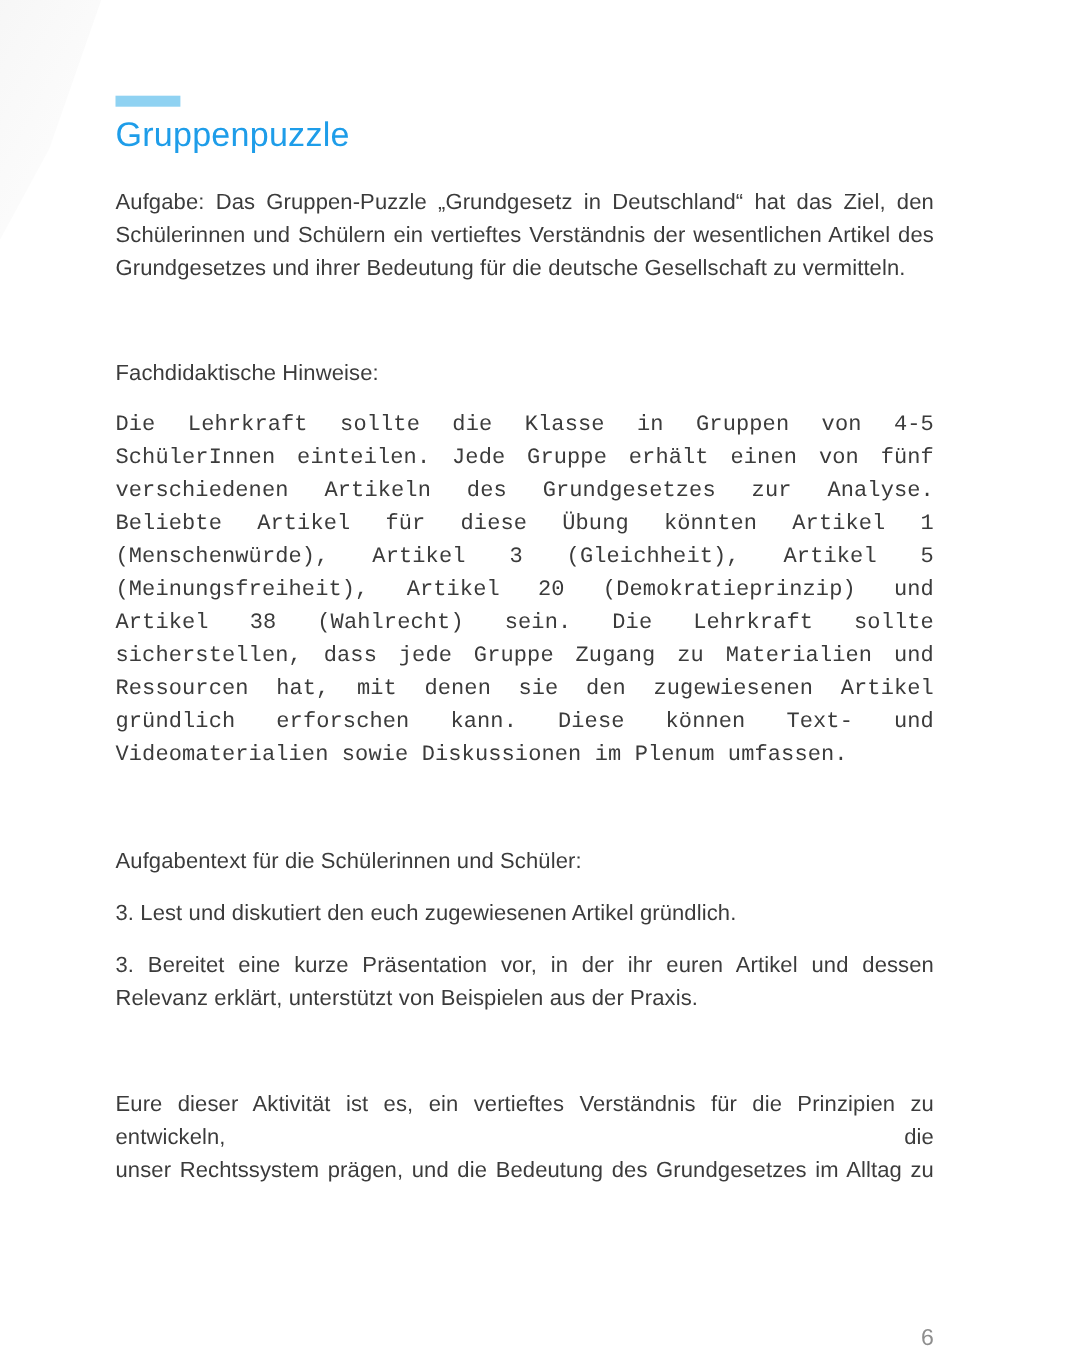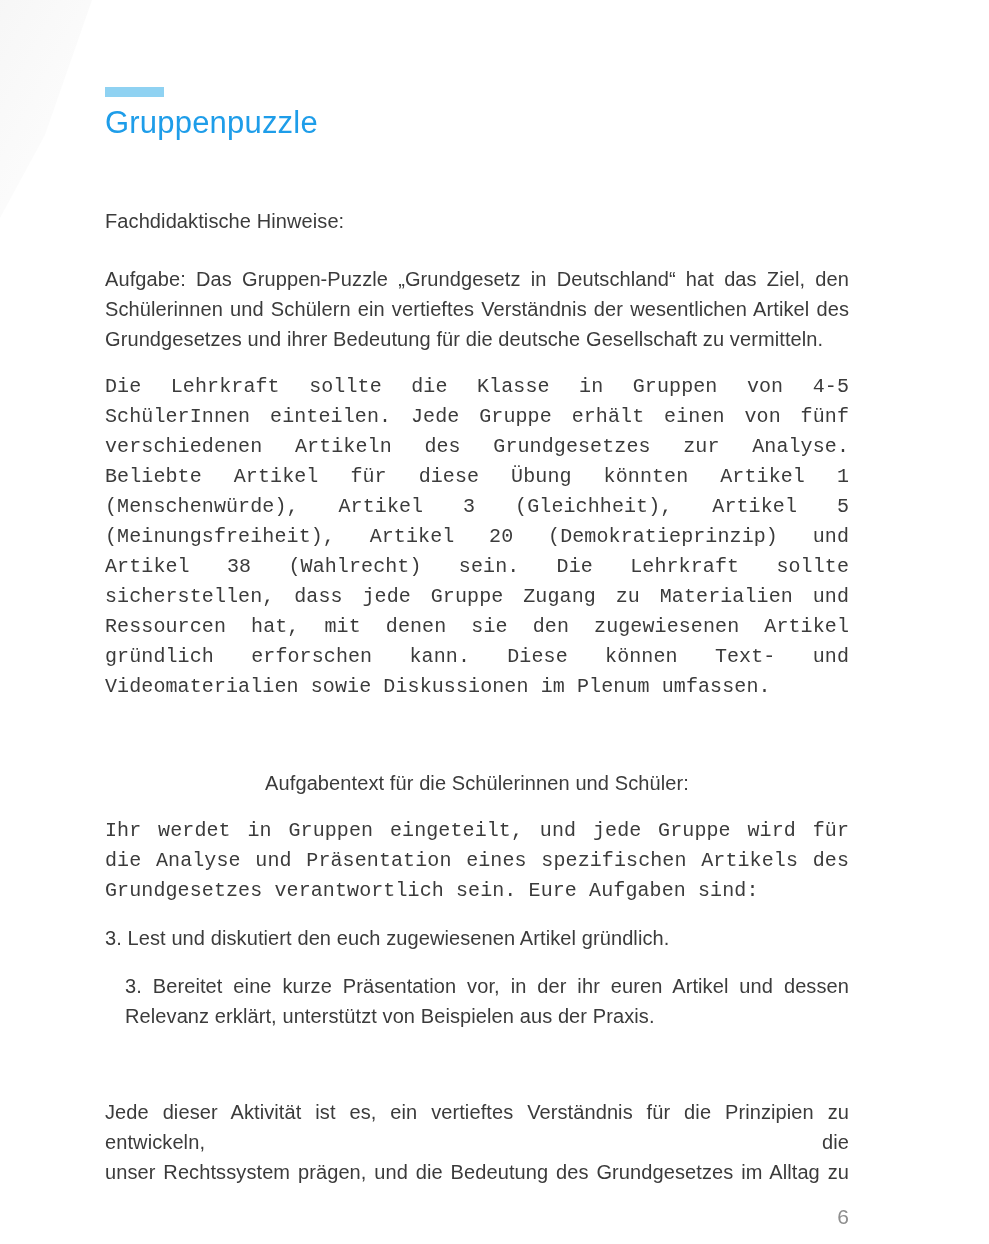--- a/index.html
+++ b/index.html
@@ -49,21 +49,21 @@
     margin: 17px 0 0 0;
     font-size: 20px;
     line-height: 30px;
     font-weight: 400;
     text-align: justify;
     letter-spacing: 0.1px;
   }
   .para.intro        { margin-top: 28px; }
   .para.sec-gap      { margin-top: 65px; text-align: left; }
   .para.after-label  { margin-top: 18px; font-family: Liberation Mono, monospace; }
-  .para.t3           { margin-top: 18px; margin-left: 20px; }
+  .para.t3           { margin-top: 18px; }
   .para.closing      { margin-top: 66px; }
   .closing-line {
     text-align: justify;
     text-align-last: justify;
   }
   .page-number {
     position: absolute;
     top: 1202px;
     right: 105px;
     font-size: 21px;
@@ -77,38 +77,37 @@
 <div class="page" style="--accent-color: #1e9de9; --accent-bar-color: #8fd2f2; --body-color: #3b3b3b; --pagenum-color: #8e8e8e;">
 
   <div class="corner-decor"></div>
 
   <div class="content">
 
     <div class="accent-bar"></div>
 
     <h1 class="page-title">Gruppenpuzzle</h1>
 
+    <p class="para intro">Aufgabe: Das Gruppen-Puzzle „Grundgesetz in Deutschland“ hat das Ziel, den Schülerinnen und Schülern ein vertieftes Verständnis der wesentlichen Artikel des Grundgesetzes und ihrer Bedeutung für die deutsche Gesellschaft zu vermitteln.</p>
+
     <p class="para sec-gap">Fachdidaktische Hinweise:</p>
-
-    <p class="para intro">Aufgabe: Das Gruppen-Puzzle „Grundgesetz in Deutschland“ hat das Ziel, den Schülerinnen und Schülern ein vertieftes Verständnis der wesentlichen Artikel des Grundgesetzes und ihrer Bedeutung für die deutsche Gesellschaft zu vermitteln.</p>
 
     <p class="para after-label">Die Lehrkraft sollte die Klasse in Gruppen von 4-5 SchülerInnen einteilen. Jede Gruppe erhält einen von fünf verschiedenen Artikeln des Grundgesetzes zur Analyse. Beliebte Artikel für diese Übung könnten Artikel 1 (Menschenwürde), Artikel 3 (Gleichheit), Artikel 5 (Meinungsfreiheit), Artikel 20 (Demokratieprinzip) und Artikel 38 (Wahlrecht) sein. Die Lehrkraft sollte sicherstellen, dass jede Gruppe Zugang zu Materialien und Ressourcen hat, mit denen sie den zugewiesenen Artikel gründlich erforschen kann. Diese können Text- und Videomaterialien sowie Diskussionen im Plenum umfassen.</p>
 
-    <p class="para sec-gap" style="margin-top:66px;text-align:center;">Aufgabentext für die Schülerinnen und Schüler:</p>
+    <p class="para sec-gap" style="margin-top:66px;">Aufgabentext für die Schülerinnen und Schüler:</p>
 
-    <p class="para after-label">Ihr werdet in Gruppen eingeteilt, und jede Gruppe wird für die Analyse und Präsentation eines spezifischen Artikels des Grundgesetzes verantwortlich sein. Eure Aufgaben sind:</p>
 
     <p class="para">3. Lest und diskutiert den euch zugewiesenen Artikel gründlich.</p>
 
 
     <p class="para t3">3. Bereitet eine kurze Präsentation vor, in der ihr euren Artikel und dessen Relevanz erklärt, unterstützt von Beispielen aus der Praxis.</p>
 
 
     <div class="para closing">
-      <div class="closing-line">Jede dieser Aktivität ist es, ein vertieftes Verständnis für die Prinzipien zu entwickeln, die</div>
+      <div class="closing-line">Eure dieser Aktivität ist es, ein vertieftes Verständnis für die Prinzipien zu entwickeln, die</div>
       <div class="closing-line">unser Rechtssystem prägen, und die Bedeutung des Grundgesetzes im Alltag zu</div>
     </div>
 
   </div>
 
   <div class="page-number">6</div>
 
 </div>
 
 </body></html>

